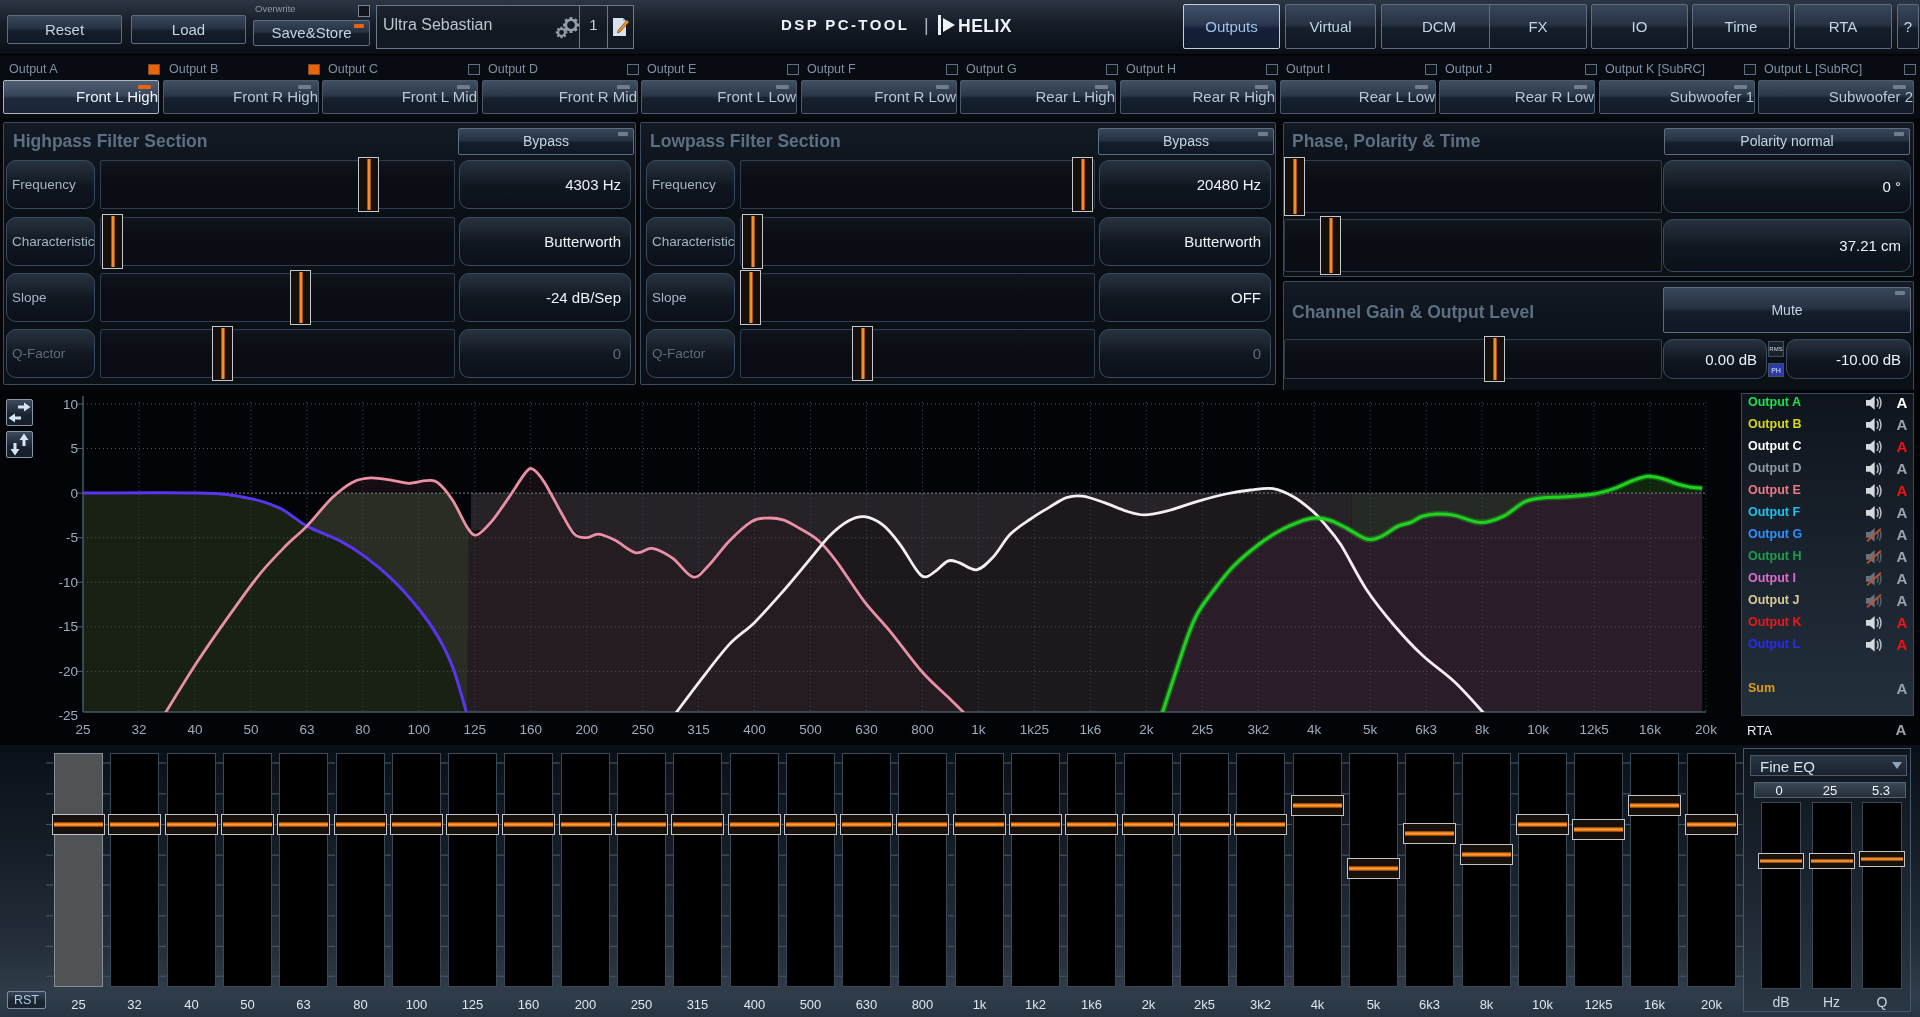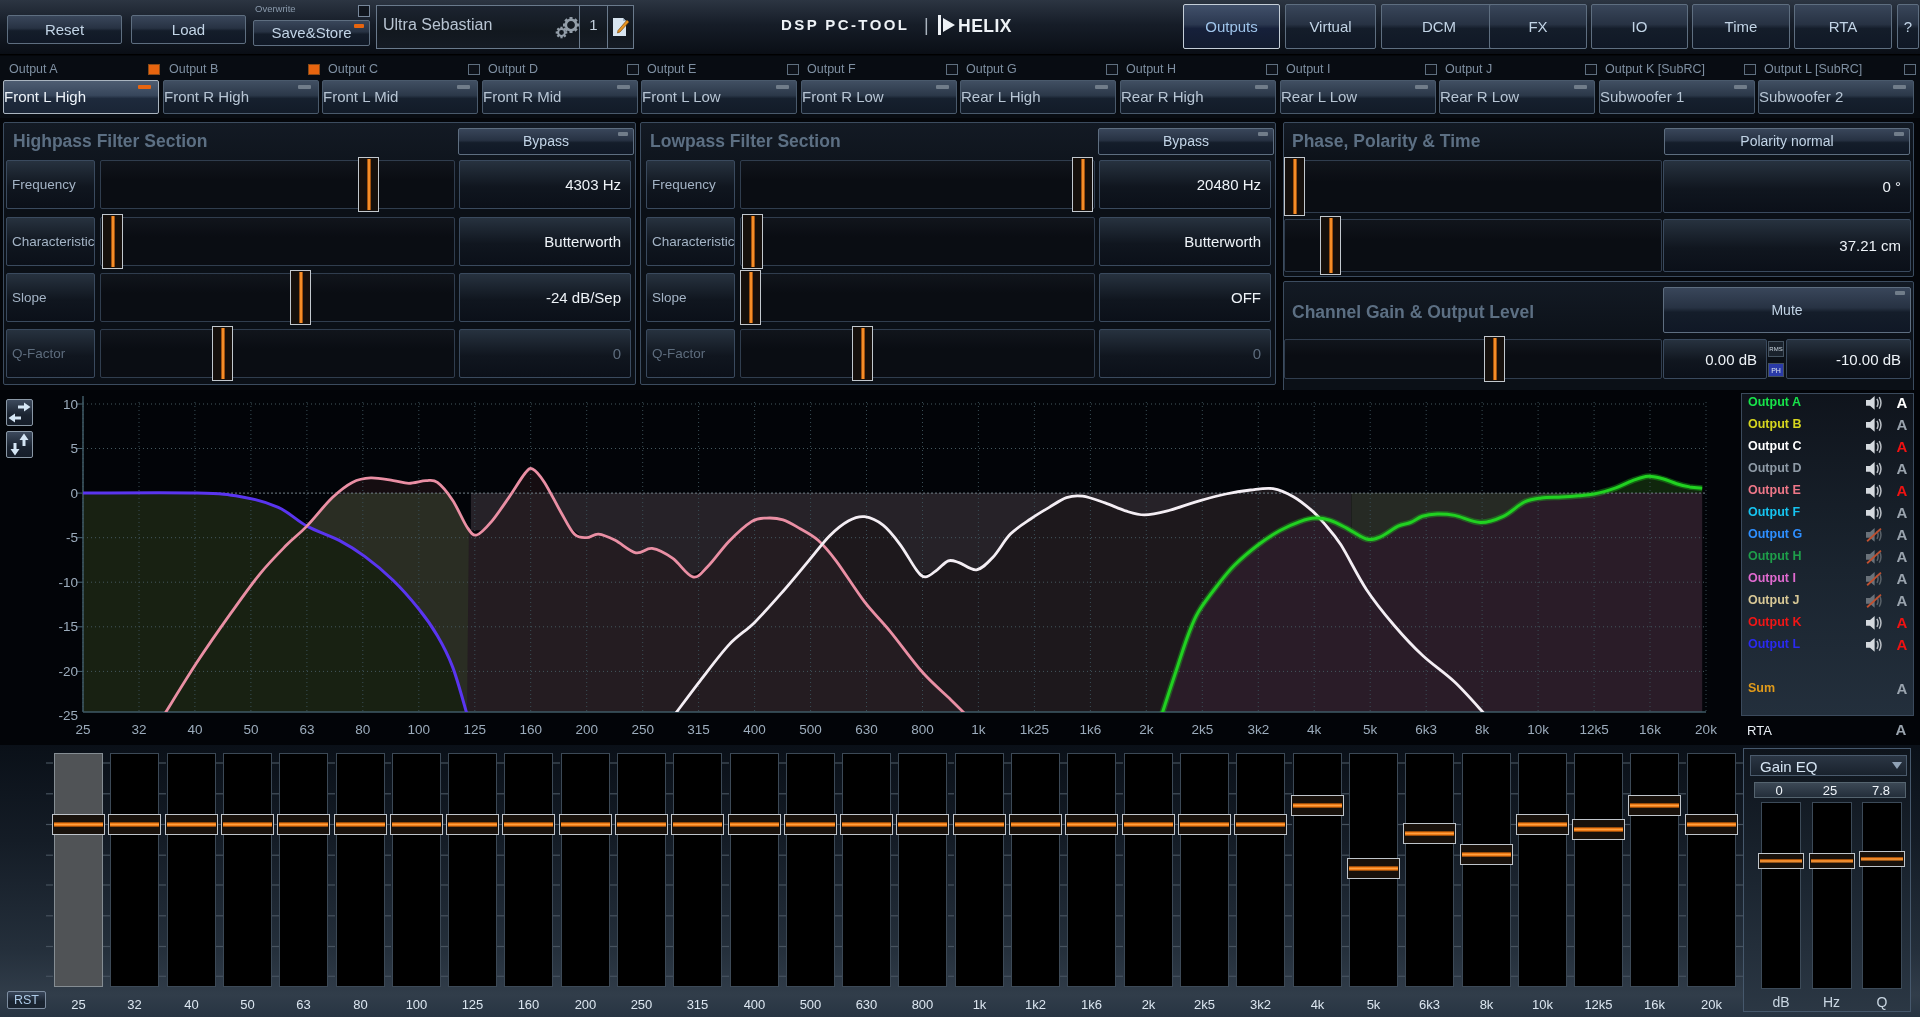--- a/index.html
+++ b/index.html
@@ -9,27 +9,27 @@
 #topbar{position:absolute;left:0;top:0;width:1920px;height:55px;background:linear-gradient(#2c3542,#161d28 45%,#0c1119 90%,#0a0e15);border-bottom:1px solid #000}
 .btn{position:absolute;background:linear-gradient(#39465a,#273243 45%,#141d2a 55%,#101826);border:1px solid #5e6e80;border-radius:2px;color:#c2d4e6;text-align:center;font-size:15px}
 .btn.sel{border-color:#c4ced8;color:#9fc4ea;background:linear-gradient(#41506a,#2b3850 45%,#16203a 55%,#131c30)}
 .dash{position:absolute;right:5px;top:3px;width:10px;height:3.5px;background:#717d8a;border-radius:1px}
 .dash.or{background:#e8650f}
 
 #outrow{position:absolute;left:0;top:56px;width:1920px;height:62px;background:#080c12}
 .olabel{position:absolute;top:6px;font-size:12.5px;color:#7f90a2}
 .ocb{position:absolute;top:8px;width:12px;height:11px;background:#0d1118;border:1px solid #5f6f7f}
 .ocb.or{background:#e8650f;border-color:#8a4a16}
-.tab{position:absolute;top:24px;width:156px;height:34px;background:linear-gradient(#45536600,#45536600);background:linear-gradient(#414f62,#2b3849 45%,#16202e 55%,#121b28);border:1px solid #4a5a6c;border-radius:2px;color:#b7c5d4;font-size:15px;text-align:left;line-height:32px}
+.tab{position:absolute;top:24px;width:156px;height:34px;background:linear-gradient(#45536600,#45536600);background:linear-gradient(#414f62,#2b3849 45%,#16202e 55%,#121b28);border:1px solid #4a5a6c;border-radius:2px;color:#b7c5d4;font-size:15px;text-align:right;line-height:32px}
 .tab.sel{border:1px solid #aab5c0;background:linear-gradient(#4e5d72,#37465b 45%,#1e2a3c 55%,#1a2536);color:#eef4fa}
 
 #panelrow{position:absolute;left:0;top:118px;width:1920px;height:272px;background:#04060a}
 .panel{position:absolute;background:linear-gradient(#131a24,#0b1017 30%);border:1px solid #3c4c5f;border-radius:2px}
 .ptitle{position:absolute;font-size:17.5px;font-weight:bold;color:#5c6f83}
-.cell{position:absolute;background:linear-gradient(#27323f,#10161f 55%,#0b1019);border:1px solid #3a4a5e;border-radius:2px;font-size:14px;color:#a4b4c6}
+.cell{position:absolute;background:linear-gradient(#27323f,#10161f 55%,#0b1019);border:1px solid #3a4a5e;border-radius:10px;font-size:14px;color:#a4b4c6}
 .cell.val{font-size:15px}
 .cell.lbl{font-size:13.5px;padding-left:5px;display:flex;align-items:center}
 .cell.val{color:#eef3f8;text-align:right;padding-right:9px;display:flex;align-items:center;justify-content:flex-end}
 .cell.dim{color:#5d6c7d}
 .track{position:absolute;background:linear-gradient(#11151c,#0a0d13 40%);border:1px solid #303d4e;border-radius:2px}
 .vh{position:absolute;width:21px;background:#16100c;border:1px solid #c2c8ce}
 .vh .s{position:absolute;left:7.5px;top:1px;bottom:1px;width:4px;background:linear-gradient(90deg,#66300a,#f08018 30%,#ffa340 50%,#f08018 70%,#66300a)}
 
 #graphrow{position:absolute;left:0;top:390px;width:1920px;height:355px;background:#020408}
 .gv{stroke:#3a4f57;stroke-width:1;stroke-dasharray:1,3}
@@ -864,27 +864,27 @@
         <div class="eqhs"></div>
       </div>
       <div class="eql" style="left:1616px">16k</div>
       <div class="eqt" style="left:1687px"></div>
       <div class="eqh" style="left:1685px;top:68.5px">
         <div class="eqhs"></div>
       </div>
       <div class="eql" style="left:1673px">20k</div>
 <div id="fineeq">
 <div class="abs" style="left:6px;top:6px;width:157px;height:21px;background:linear-gradient(#2b3644,#19222d);border:1px solid #4a5a6c">
-<div class="abs" style="left:9px;top:2px;font-size:15px;color:#d5e4f2">Gain EQ</div>
+<div class="abs" style="left:9px;top:2px;font-size:15px;color:#d5e4f2">Fine EQ</div>
 <div class="abs" style="left:141px;top:6px;width:0;height:0;border-left:5px solid transparent;border-right:5px solid transparent;border-top:7px solid #90a2b6"></div>
         </div>
 <div class="abs" style="left:10px;top:33px;width:152px;height:16px;background:linear-gradient(#3c4855,#232e3a);border:1px solid #55646f"></div>
 <div class="abs" style="left:10px;top:34px;width:50px;text-align:center;font-size:13px;color:#f0f5fa">0</div>
 <div class="abs" style="left:61px;top:34px;width:50px;text-align:center;font-size:13px;color:#f0f5fa">25</div>
-<div class="abs" style="left:112px;top:34px;width:50px;text-align:center;font-size:13px;color:#f0f5fa">7.8</div>
+<div class="abs" style="left:112px;top:34px;width:50px;text-align:center;font-size:13px;color:#f0f5fa">5.3</div>
 <div class="ftrack" style="left:17px"></div>
 <div class="ftrack" style="left:67.5px"></div>
 <div class="ftrack" style="left:118px"></div>
 <div class="fh" style="left:14px;top:103.5px">
           <div class="s"></div>
         </div>
 <div class="fh" style="left:64.5px;top:103.5px">
           <div class="s"></div>
         </div>
 <div class="fh" style="left:115px;top:101.5px">

